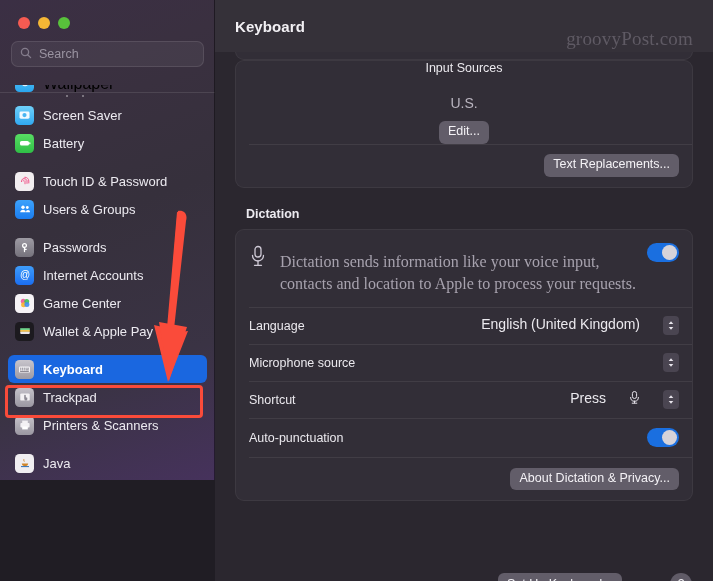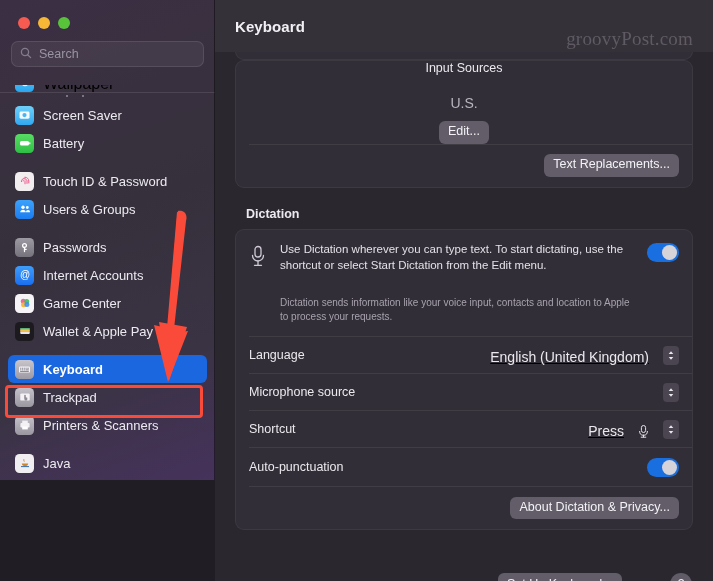--- a/index.html
+++ b/index.html
@@ -195,21 +195,21 @@
     color: #f4f2f6;
     font-family: "Liberation Sans", sans-serif;
     font-size: 12.5px;
     padding: 4px 9px 5px 9px;
     line-height: 1.1;
     white-space: nowrap;
   }
   .btn-row { justify-content: flex-end; min-height: 38px; }
 
   .popup {
-    display: inline-flex; align-items: flex-end; gap: 14px; text-decoration: underline;
+    display: inline-flex; align-items: flex-start; gap: 23px;
   }
   .stepper {
     width: 16px; height: 19px;
     border-radius: 4px;
     background: #4a4551;
     display: flex; flex-direction: column;
     align-items: center; justify-content: center;
     gap: 1px;
     flex: 0 0 16px;
   }
@@ -230,21 +230,21 @@
 
   .dictation-row {
     display: flex; padding: 12px 13px 12px 13px; gap: 11px;
   }
   .mic-cell { flex: 0 0 20px; padding-top: 2px; }
   .dictation-text { flex: 1; }
   .dictation-text p.main {
     font-size: 11.5px; color: #e4e1e8; line-height: 1.38;
   }
   .dictation-text p.sub {
-    font-size: 10px; color: #a7a2ae; line-height: 1.38; margin-top: 23px;
+    font-size: 16px; color: #a7a2ae; line-height: 1.38; margin-top: 9px; font-family: Liberation Serif, serif;
   }
   .toggle-cell { flex: 0 0 32px; padding-top: 1px; }
 
   #bottom-peek {
     position: absolute;
     left: 0; bottom: 0;
     width: 498px; height: 20px;
     overflow: hidden;
     pointer-events: none;
   }
@@ -519,21 +519,20 @@
         <div class="dictation-row">
           <div class="mic-cell">
             <svg width="18" height="24" viewBox="0 0 18 24">
               <rect x="6" y="2.5" width="6" height="10.5" rx="3" fill="none" stroke="#cfcad6" stroke-width="1.3"></rect>
               <path d="M3.5 11.5a5.5 5.5 0 0 0 11 0" fill="none" stroke="#cfcad6" stroke-width="1.3" stroke-linecap="round"></path>
               <line x1="9" y1="17" x2="9" y2="21" stroke="#cfcad6" stroke-width="1.3" stroke-linecap="round"></line>
               <line x1="5.5" y1="21.3" x2="12.5" y2="21.3" stroke="#cfcad6" stroke-width="1.3" stroke-linecap="round"></line>
             </svg>
           </div>
           <div class="dictation-text">
-            <p class="main">Use Dictation wherever you can type text. To start dictating, use the shortcut or select Start Dictation from the Edit menu.</p>
             <p class="sub">Dictation sends information like your voice input, contacts and location to Apple to process your requests.</p>
           </div>
           <div class="toggle-cell">
             <div class="toggle">
                 <div class="knob"></div>
               </div>
           </div>
         </div>
 
         <div class="row-divider"></div>

